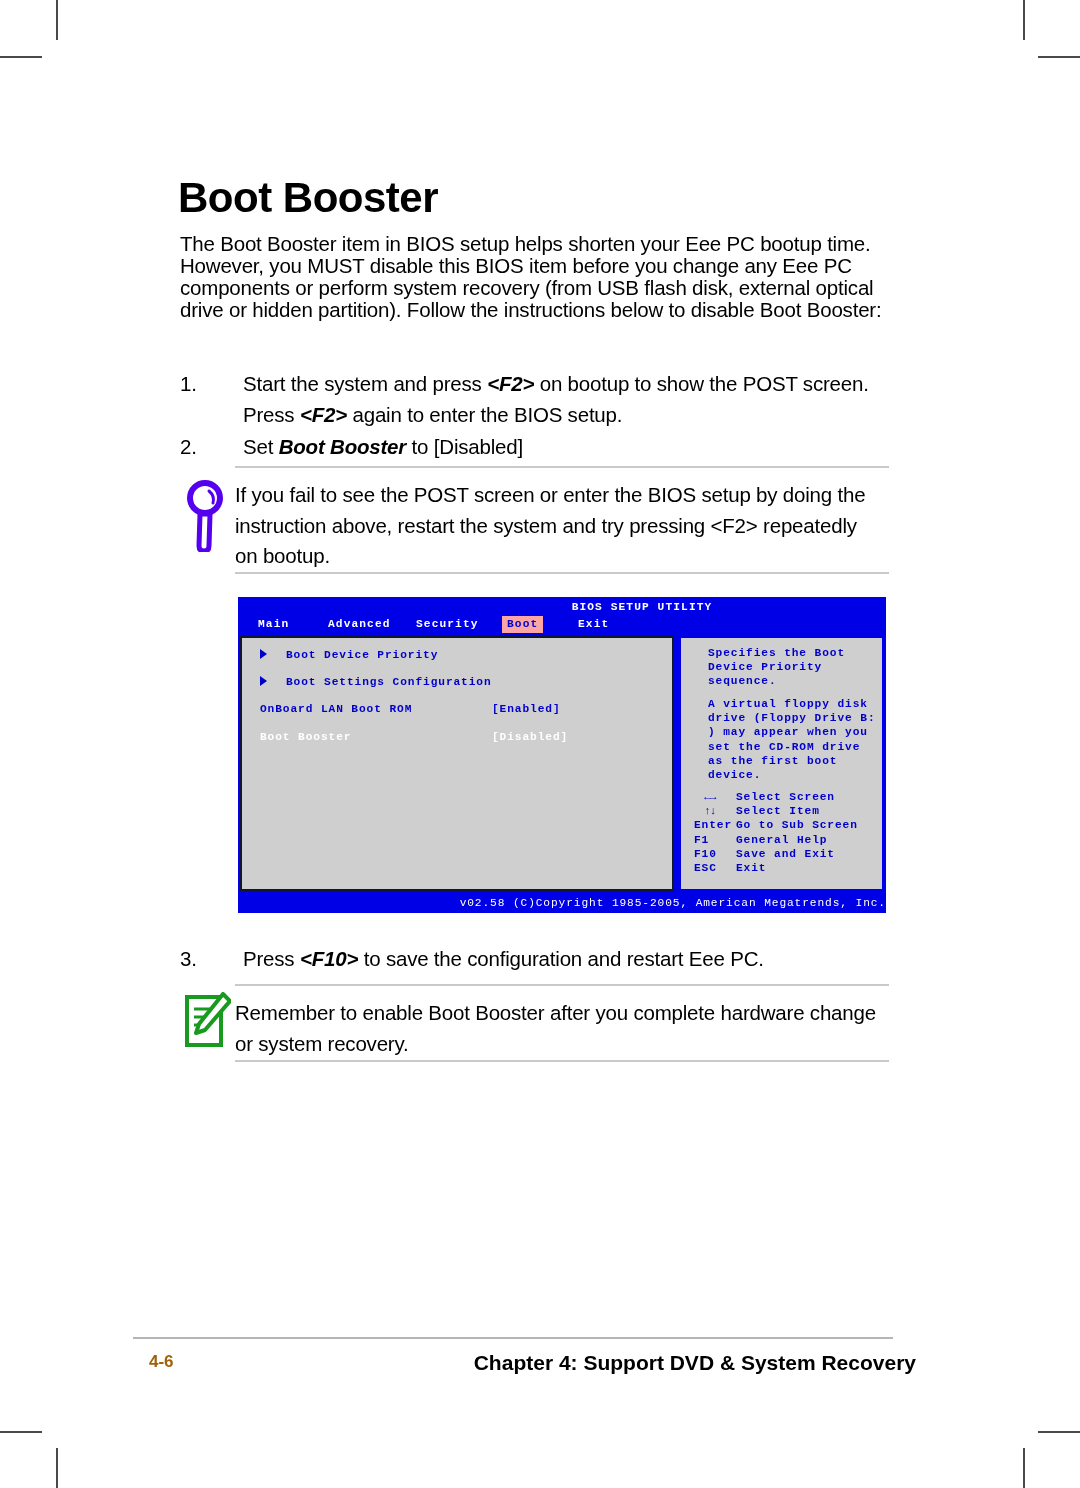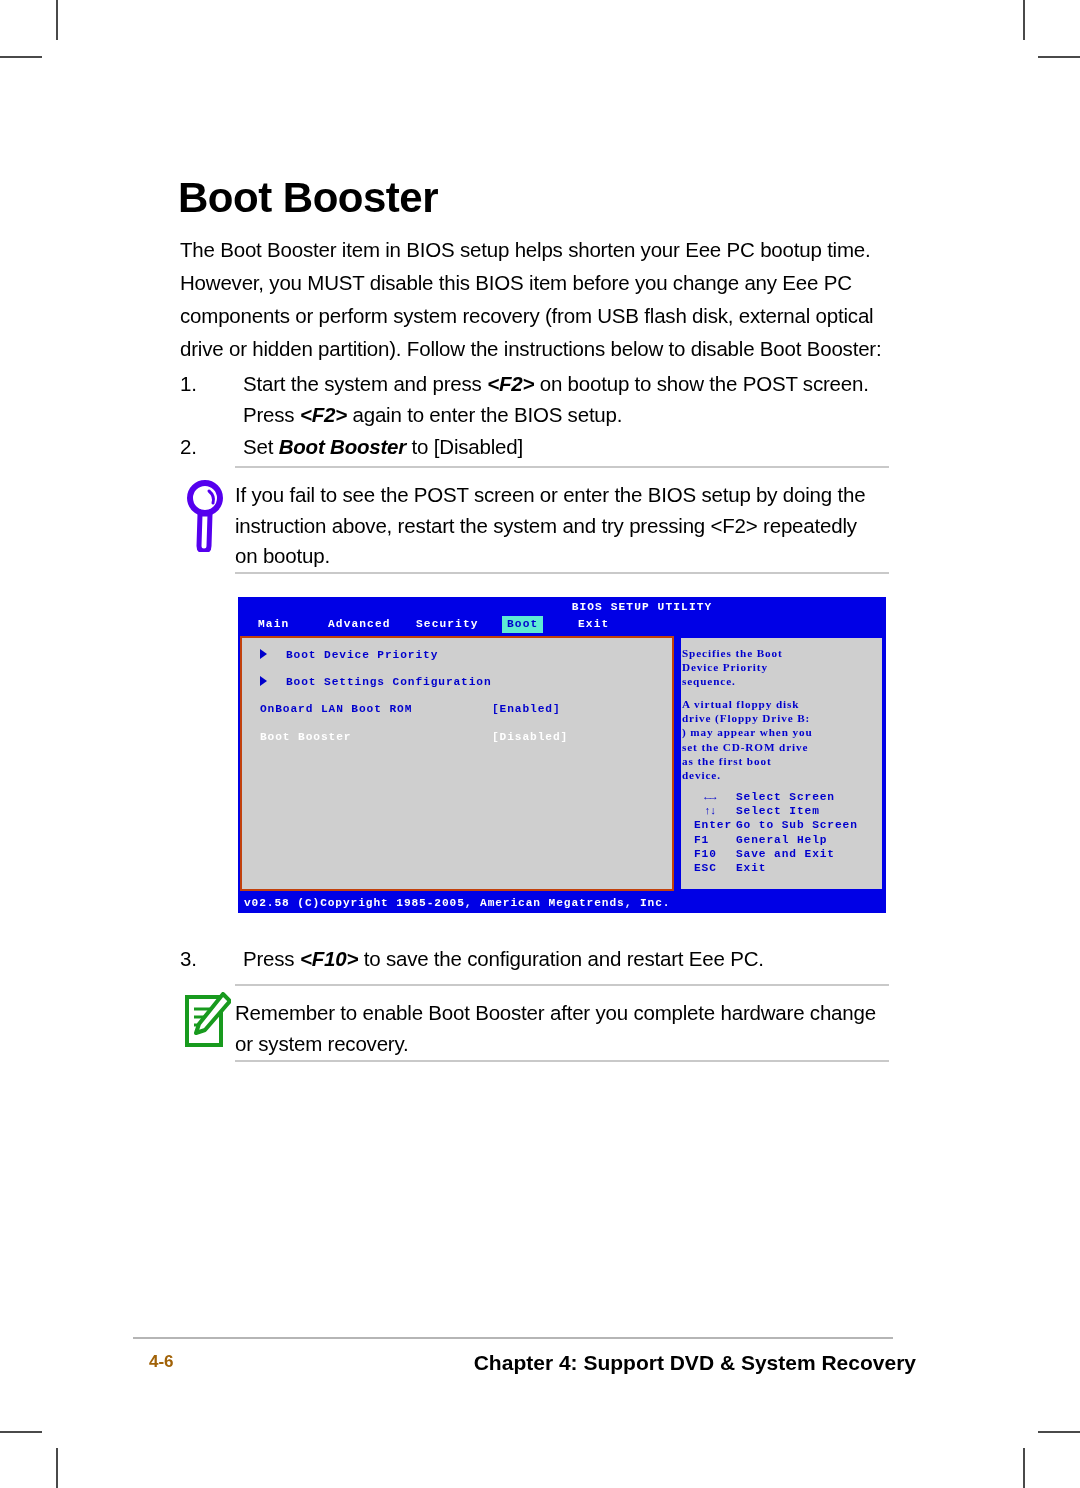--- a/index.html
+++ b/index.html
@@ -48,21 +48,21 @@
     white-space: nowrap;
   }
 
   
   .intro {
     position: absolute;
     left: 180px;
     top: 212px;
     width: 704px;
     font-size: 20.5px;
-    line-height: 33px;
+    line-height: 22px;
     letter-spacing: -0.2px;
   }
 
   .steps { position: absolute; left: 180px; top: 369px; width: 712px; }
   .step {
     display: flex;
     font-size: 20.5px;
     line-height: 30.5px;
     letter-spacing: -0.2px;
     margin-bottom: 2px;
@@ -144,55 +144,55 @@
     color: #ffffff;
     font-weight: bold;
     letter-spacing: 1.1px;
   }
   .bios-menu .mi {
     position: absolute;
     top: 1px;
     white-space: nowrap;
   }
   .bios-menu .mi.active {
-    background: #5eead4;
+    background: #fca5a5;
     color: #0000cc;
     padding: 1px 5px 2px 5px;
     top: 0px;
     text-align: center;
   }
   .m-main { left: 20px; }
   .m-adv  { left: 90px; }
   .m-sec  { left: 178px; }
   .m-boot { left: 264px; }
   .m-exit { left: 340px; }
 
   .bios-main {
     position: absolute;
     left: 2px; top: 39px;
     width: 434px; height: 255px;
     background: #cfcfcf;
-    border: 2px solid #c2410c;
+    border: 2px solid #0f172a;
     box-sizing: border-box;
   }
   .bios-help {
     position: absolute;
     left: 441px; top: 39px;
     width: 205px; height: 255px;
     background: #cfcfcf;
     border: 2px solid #0000e6;
     box-sizing: border-box;
   }
   .bios-footer {
     position: absolute;
-    left: 6px; bottom: 3px;
+    left: 0; bottom: 3px;
     width: 648px;
-    text-align: left;
+    text-align: right;
     color: #ffffff;
-    font-weight: bold;
+    font-weight: normal;
     letter-spacing: 0.9px;
   }
 
   .opt-row {
     position: absolute;
     left: 0;
     width: 100%;
     color: #0000cc;
     font-weight: bold;
     letter-spacing: 0.9px;
@@ -212,27 +212,26 @@
   .opt-row .val { position: absolute; left: 250px; }
   .opt-row.selected { color: #ffffff; }
 
   .r1 { top: 10px; }
   .r2 { top: 37px; }
   .r3 { top: 64px; }
   .r4 { top: 92px; }
 
   .help-text {
     position: absolute;
-    left: 1px; top: 8px;
+    left: 27px; top: 8px;
     width: 180px;
     color: #0000cc;
     font-weight: bold;
     letter-spacing: 0.9px;
     white-space: pre-wrap;
-    font-family: Liberation Serif, serif;
   }
   .help-keys {
     position: absolute;
     left: 13px; top: 152px;
     color: #0000cc;
     font-weight: bold;
     letter-spacing: 0.9px;
   }
   .help-keys .krow { position: relative; height: 14.2px; white-space: nowrap; }
   .help-keys .k { position: absolute; left: 0; }

